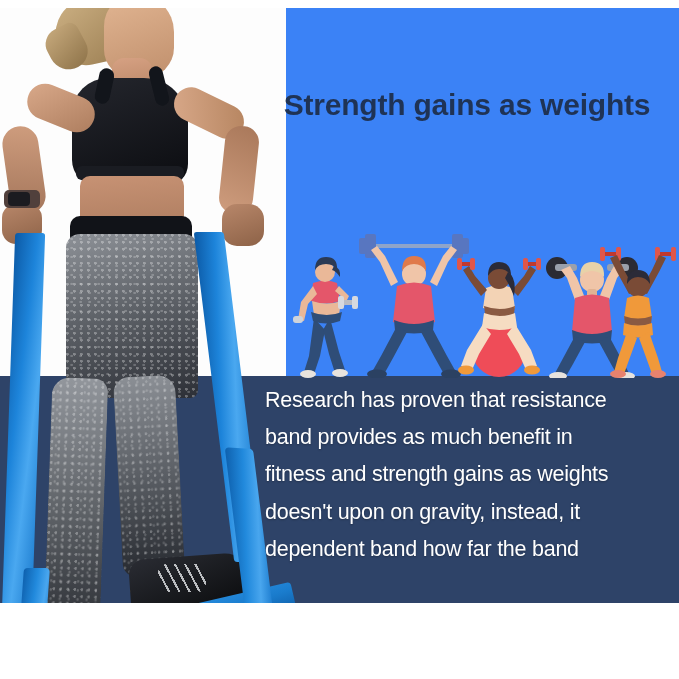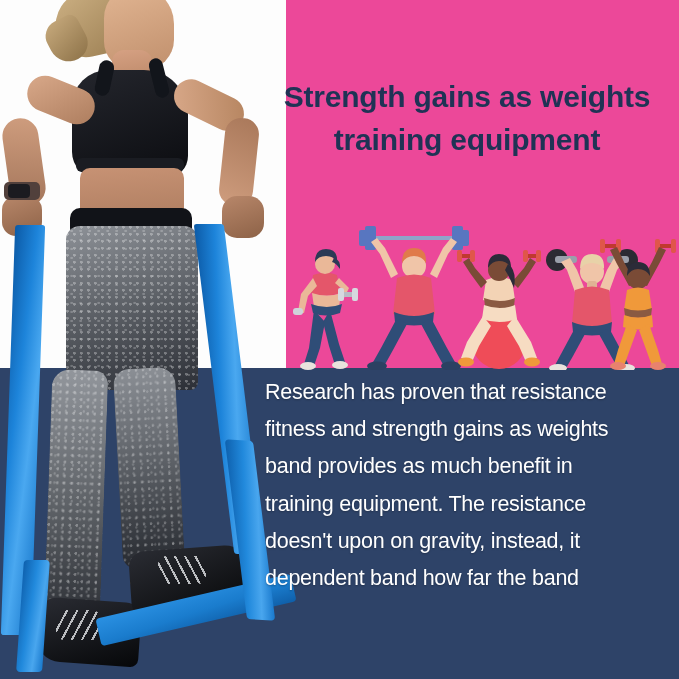--- a/index.html
+++ b/index.html
@@ -8,23 +8,24 @@
     padding: 0;
     background: #ffffff;
   }
   body {
     font-family: "Liberation Sans", sans-serif;
   }
 
   #infographic {
     position: relative;
     width: 679px;
-    height: 679px;
+    height: 595px;
     overflow: hidden;
-    background: #ec4899;
+    background: #3b82f6;
+    margin-top: 8px;
   }
 
   
   .navy-panel {
     position: absolute;
     left: 0;
     top: 368px;
     width: 679px;
     height: 311px;
     background: #2e4368;
@@ -184,21 +185,20 @@
 
   <div class="band" style="left:96px;top:596px;width:200px;height:28px;transform:rotate(-13deg);border-radius:4px;
               background:linear-gradient(175deg,#2a90e2 0%,#1a7ccd 55%,#0f5fa9 100%);"></div>
   <div class="band" style="left:236px;top:440px;width:28px;height:180px;transform:skewX(10deg) rotate(3deg);border-radius:4px;
               background:linear-gradient(95deg,#0e60ad 0%,#2189dc 40%,#49a6ee 70%,#1878cc 100%);"></div>
   <div class="band" style="left:20px;top:560px;width:26px;height:112px;transform:skewX(-4deg);border-radius:4px;
               background:linear-gradient(95deg,#0e60ad 0%,#2189dc 40%,#49a6ee 70%,#1878cc 100%);"></div>
 
   <div class="headline">
     <div>Strength gains as weights</div>
-    <div>training equipment</div>
   </div>
 
   <div class="illus-strip">
 
     <svg class="figure" style="left:2px;" width="78" height="126" viewBox="0 0 78 126">
 
       <path d="M27 66 L22 104 L17 120 L27 122 L33 104 L38 78 Z" fill="#2f4d77"></path>
       <path d="M43 66 L52 100 L58 118 L48 121 L42 102 L36 78 Z" fill="#2f4d77"></path>
       <ellipse cx="21" cy="122" rx="8" ry="4" fill="#e8e3dd"></ellipse>
       <ellipse cx="53" cy="121" rx="8" ry="4" fill="#e8e3dd"></ellipse>
@@ -341,20 +341,19 @@
 
       <path d="M30 90 L21 116 L17 130 L27 132 L32 118 L40 96 Z" fill="#f0993a"></path>
       <path d="M52 90 L61 116 L65 130 L55 132 L50 118 L42 96 Z" fill="#f0993a"></path>
       <ellipse cx="21" cy="132" rx="8" ry="4" fill="#e8826e"></ellipse>
       <ellipse cx="61" cy="132" rx="8" ry="4" fill="#e8826e"></ellipse>
     </svg>
   </div>
 
   <div class="body-copy">
     <div>Research has proven that resistance</div>
+    <div>band provides as much benefit in</div>
     <div>fitness and strength gains as weights</div>
-    <div>band provides as much benefit in</div>
-    <div>training equipment. The resistance</div>
     <div>doesn't upon on gravity, instead, it</div>
     <div>dependent band how far the band</div>
   </div>
 
 </div>
 
 </body></html>

